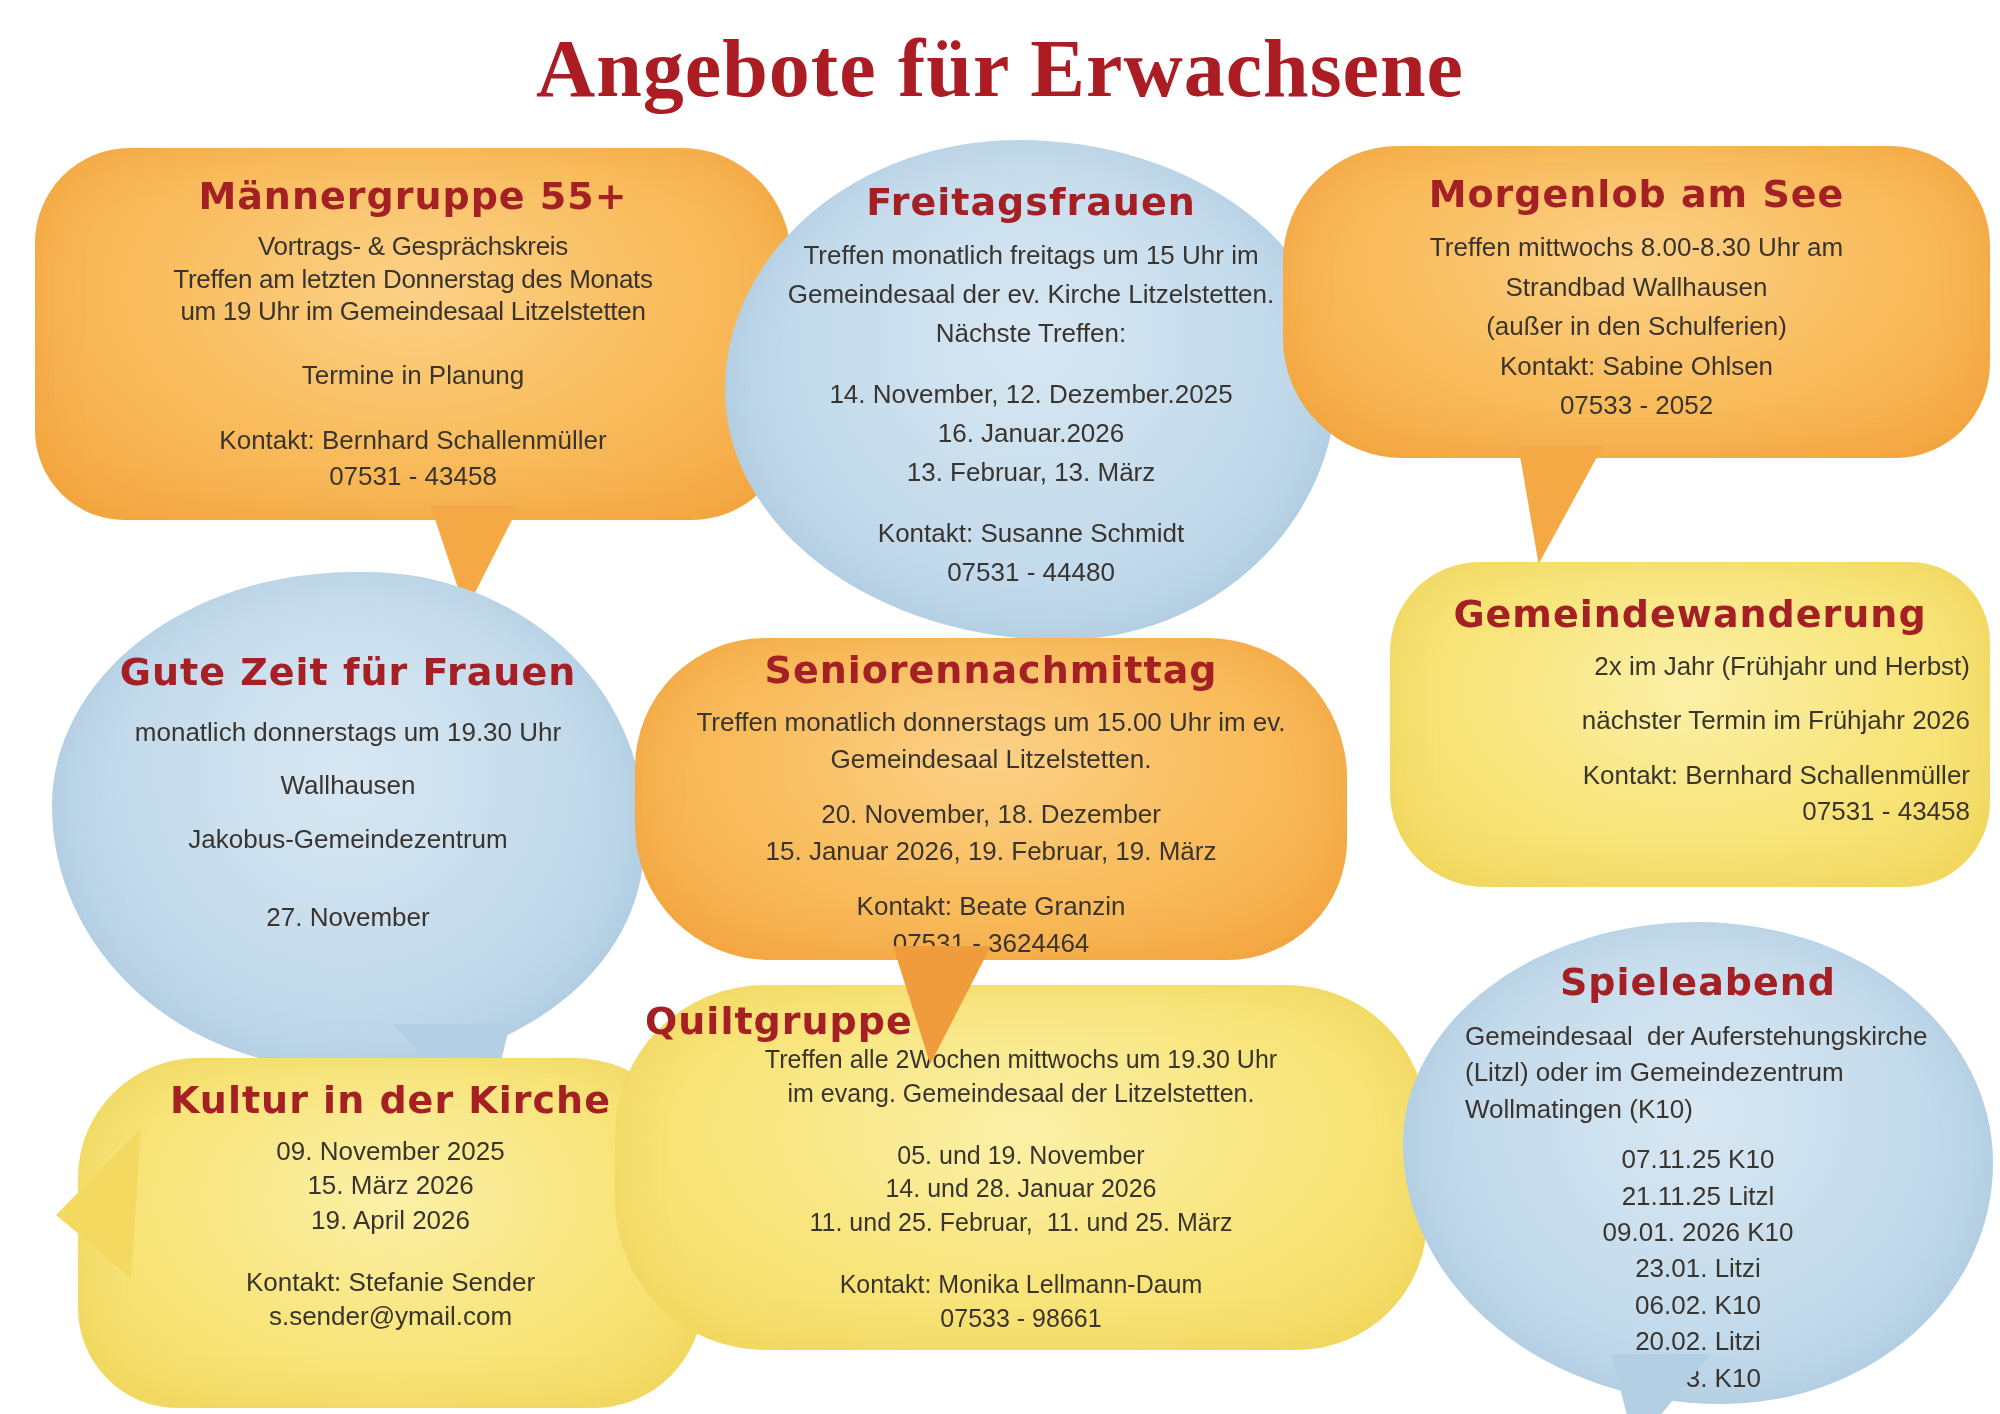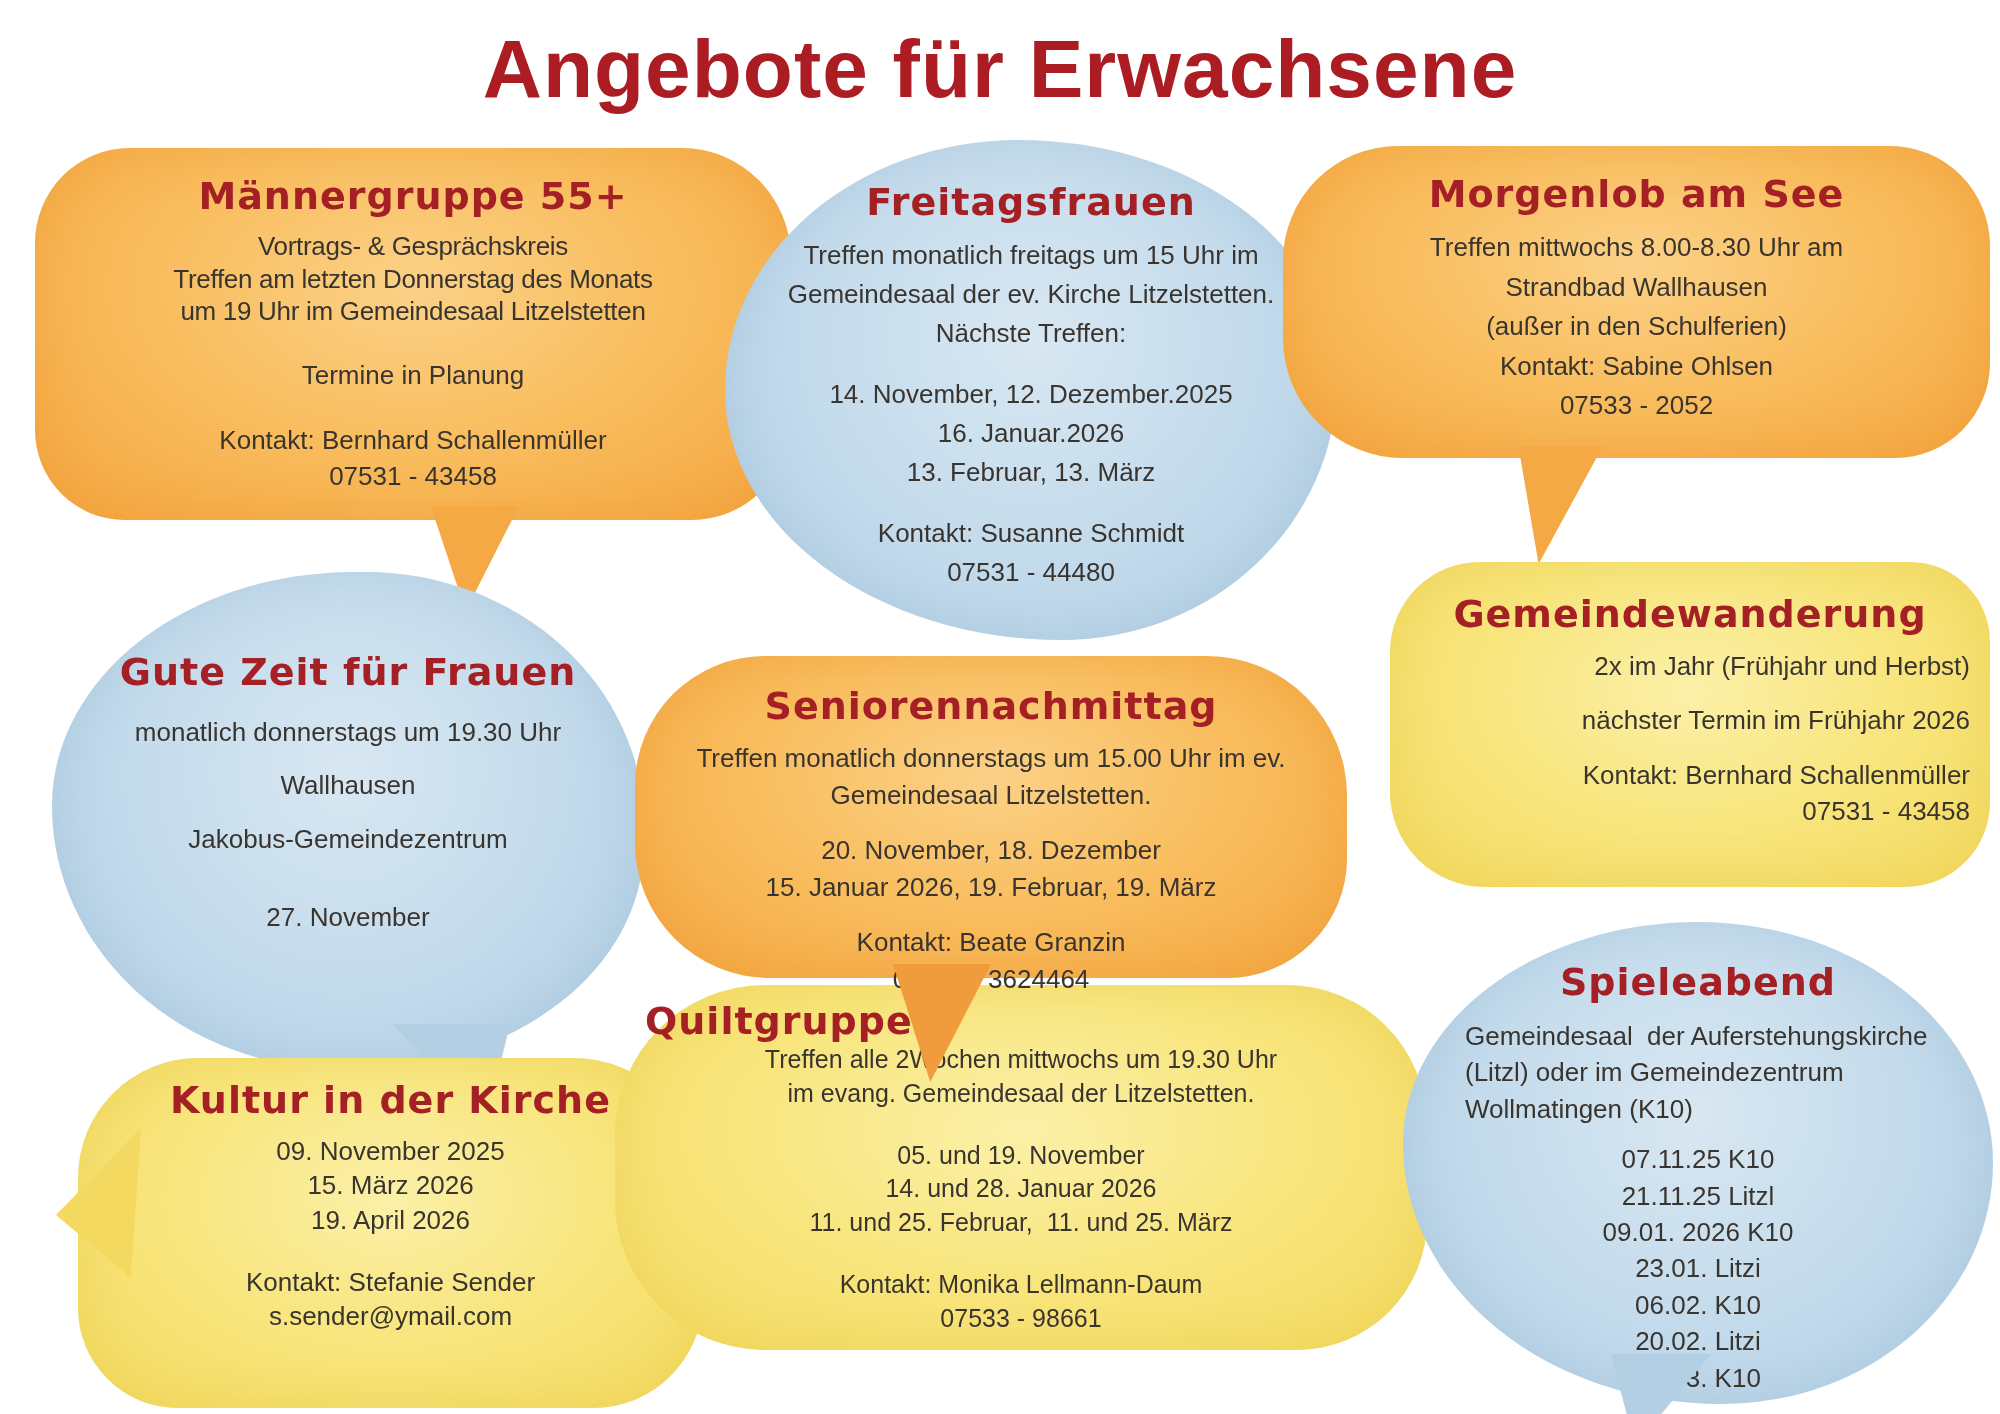--- a/index.html
+++ b/index.html
@@ -3,21 +3,21 @@
 <meta charset="utf-8">
 <style>
   html,body{margin:0;padding:0;background:#ffffff;}
   .canvas{
     position:relative;width:2000px;height:1414px;overflow:hidden;background:#ffffff;
     font-family:"Liberation Sans",sans-serif;color:#3a342f;
   }
   
   .page-title{
     position:absolute;left:0;top:22px;width:2000px;text-align:center;
-    font-family:Liberation Sans, sans-serif;font-weight:bold;font-size:82px;
+    font-family:Liberation Serif, serif;font-weight:bold;font-size:82px;
     color:#ab1d23;z-index:6;letter-spacing:1px;
   }
   
   .bubble{position:absolute;box-sizing:border-box;text-align:center;z-index:2;}
   .bubble h2{
     margin:0 0 12px 0;font-family:"DejaVu Sans",sans-serif;font-weight:bold;
     font-size:38px;color:#a42025;letter-spacing:1px;
   }
   .line{font-size:26px;line-height:1.38;white-space:pre-wrap;}
   .p{margin:0;}
@@ -53,22 +53,22 @@
 
   
   #b-gutezeit{left:52px;top:572px;width:592px;height:497px;
     border-radius:52% 48% 50% 50% / 48% 52% 46% 54%;padding:78px 20px 0;}
   #b-gutezeit .p0 .line{line-height:2.05;}
   #b-gutezeit .p + .p{margin-top:34px;}
   #b-gutezeit .tail{left:340px;top:452px;width:118px;height:98px;
     clip-path:polygon(0 0,100% 0,80% 100%);}
 
   
-  #b-senioren{left:635px;top:656px;width:712px;height:322px;
-    border-radius:130px 140px 120px 135px;padding:28px 20px 0;}
+  #b-senioren{left:635px;top:638px;width:712px;height:322px;
+    border-radius:130px 140px 120px 135px;padding:10px 20px 0;}
   #b-senioren .line{line-height:1.42;}
   #b-senioren .p + .p{margin-top:18px;}
   #b-senioren{z-index:3;}
   #b-senioren .tail{left:258px;top:308px;width:98px;height:118px;
     clip-path:polygon(0 0,100% 0,38% 100%);background:#f09c3c;}
 
   
   #b-wanderung{left:1390px;top:562px;width:600px;height:325px;
     border-radius:90px 80px 85px 95px;padding:30px 20px 0;}
   #b-wanderung .p + .p{margin-top:18px;}

